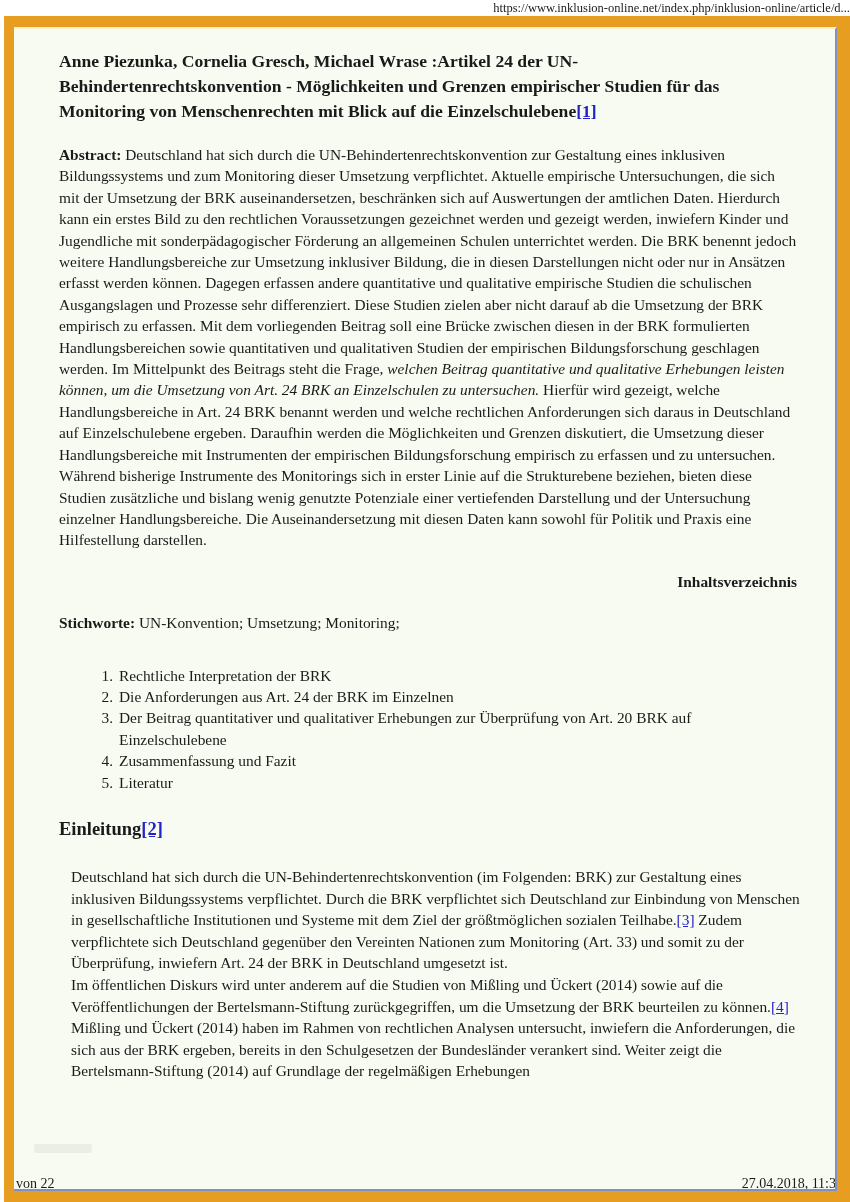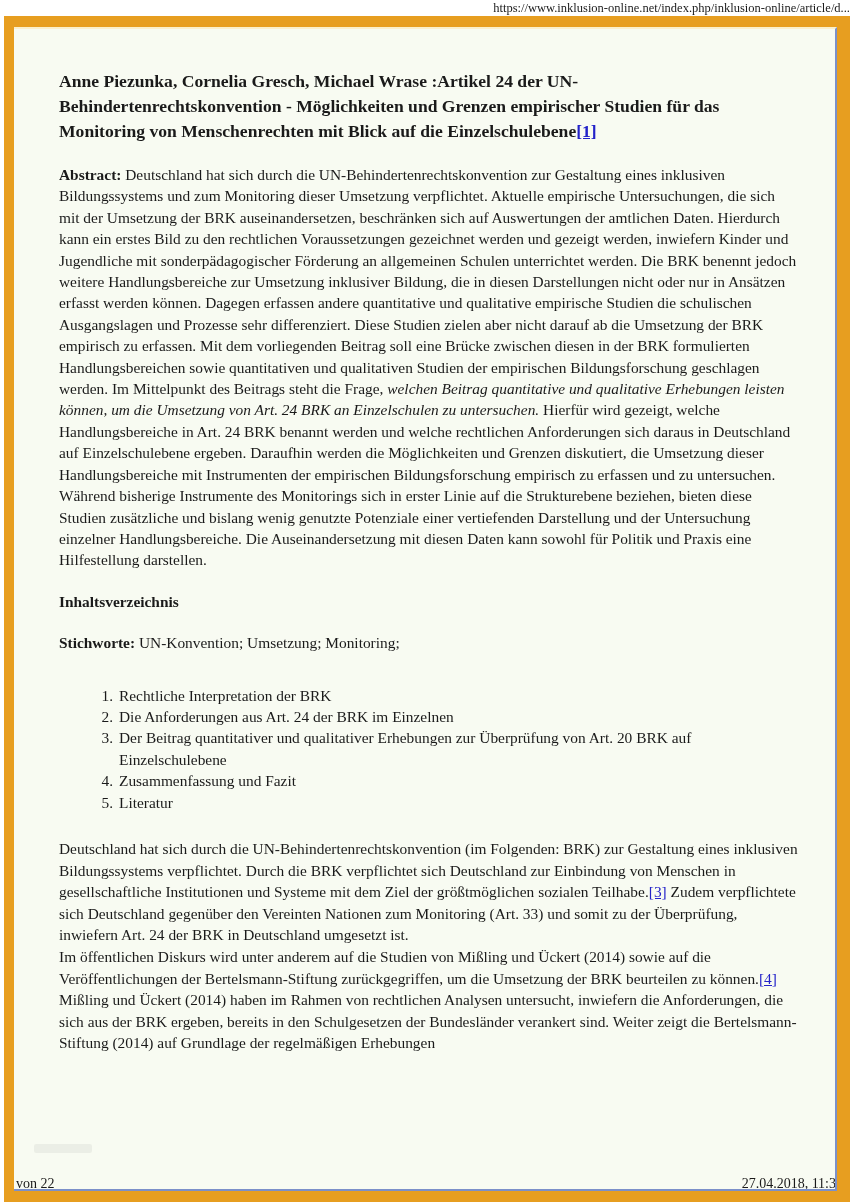--- a/index.html
+++ b/index.html
@@ -30,46 +30,46 @@
     width: 100%; height: 100%;
     background: #F8FBF2;
     border-top: 2px solid #FBF0CC;
     border-right: 2px solid #7C90C9;
     border-bottom: 2px solid #7C90C9;
     box-sizing: border-box;
     position: relative;
     overflow: hidden;
   }
   .content {
-    padding: 40px 30px 0 45px;
+    padding: 20px 30px 0 45px;
     font-family: Liberation Serif, serif;
   }
   h1.title {
     font-size: 17.6px; line-height: 25px; font-weight: bold;
     margin: 0; padding: 0;
     max-width: 738px;
   }
   .para {
     font-size: 15.4px; line-height: 21.4px;
     margin: 20px 0 0 0;
     max-width: 738px;
   }
-  .bold { font-weight: bold; }
+  .bold { font-weight: bold; text-align: right; }
   ol.toc {
     margin: 31px 0 0 0;
     padding: 0 0 0 58px;
     font-size: 15.4px; line-height: 21.4px;
     max-width: 680px;
   }
   ol.toc li { padding-left: 2px; }
   h2.section {
     font-size: 18.5px; line-height: 24px; font-weight: bold;
     margin: 24px 0 0 0;
   }
-  .body-block { margin-top: 25px; max-width: 740px; }
+  .body-block { margin-top: 25px; max-width: 740px; margin-left: 12px; }
   .body-block p { margin: 0; font-size: 15.4px; line-height: 21.6px; }
   a.ref {
     color: #2322C9;
     text-decoration: underline;
     cursor: pointer;
   }
   .watermark {
     position: absolute; left: 20px; bottom: 36px;
     width: 58px; height: 9px;
     background: #e7eae2; opacity: 0.75; border-radius: 2px;
@@ -103,20 +103,21 @@
       <p class="para"><span class="bold">Stichworte:</span><span> UN-Konvention; Umsetzung; Monitoring;</span></p>
 
       <ol class="toc">
         <li>Rechtliche Interpretation der BRK</li>
         <li>Die Anforderungen aus Art. 24 der BRK im Einzelnen</li>
         <li>Der Beitrag quantitativer und qualitativer Erhebungen zur Überprüfung von Art. 20 BRK auf Einzelschulebene</li>
         <li>Zusammenfassung und Fazit</li>
         <li>Literatur</li>
       </ol>
 
+      <h2 class="section"><span>Einleitung</span><a class="ref" href="#">[2]</a></h2>
 
       <div class="body-block">
         <p><span>Deutschland hat sich durch die UN-Behindertenrechtskonvention (im Folgenden: BRK) zur Gestaltung eines inklusiven Bildungssystems verpflichtet. Durch die BRK verpflichtet sich Deutschland zur Einbindung von Menschen in gesellschaftliche Institutionen und Systeme mit dem Ziel der größtmöglichen sozialen Teilhabe.</span><a class="ref" href="#">[3]</a><span> Zudem verpflichtete sich Deutschland gegenüber den Vereinten Nationen zum Monitoring (Art. 33) und somit zu der Überprüfung, inwiefern Art. 24 der BRK in Deutschland umgesetzt ist.</span></p>
         <p><span>Im öffentlichen Diskurs wird unter anderem auf die Studien von Mißling und Ückert (2014) sowie auf die Veröffentlichungen der Bertelsmann-Stiftung zurückgegriffen, um die Umsetzung der BRK beurteilen zu können.</span><a class="ref" href="#">[4]</a><span> Mißling und Ückert (2014) haben im Rahmen von rechtlichen Analysen untersucht, inwiefern die Anforderungen, die sich aus der BRK ergeben, bereits in den Schulgesetzen der Bundesländer verankert sind. Weiter zeigt die Bertelsmann-Stiftung (2014) auf Grundlage der regelmäßigen Erhebungen</span></p>
       </div>
 
     </div>
 
     <div class="watermark"></div>
     <div class="footer-left">von 22</div>

